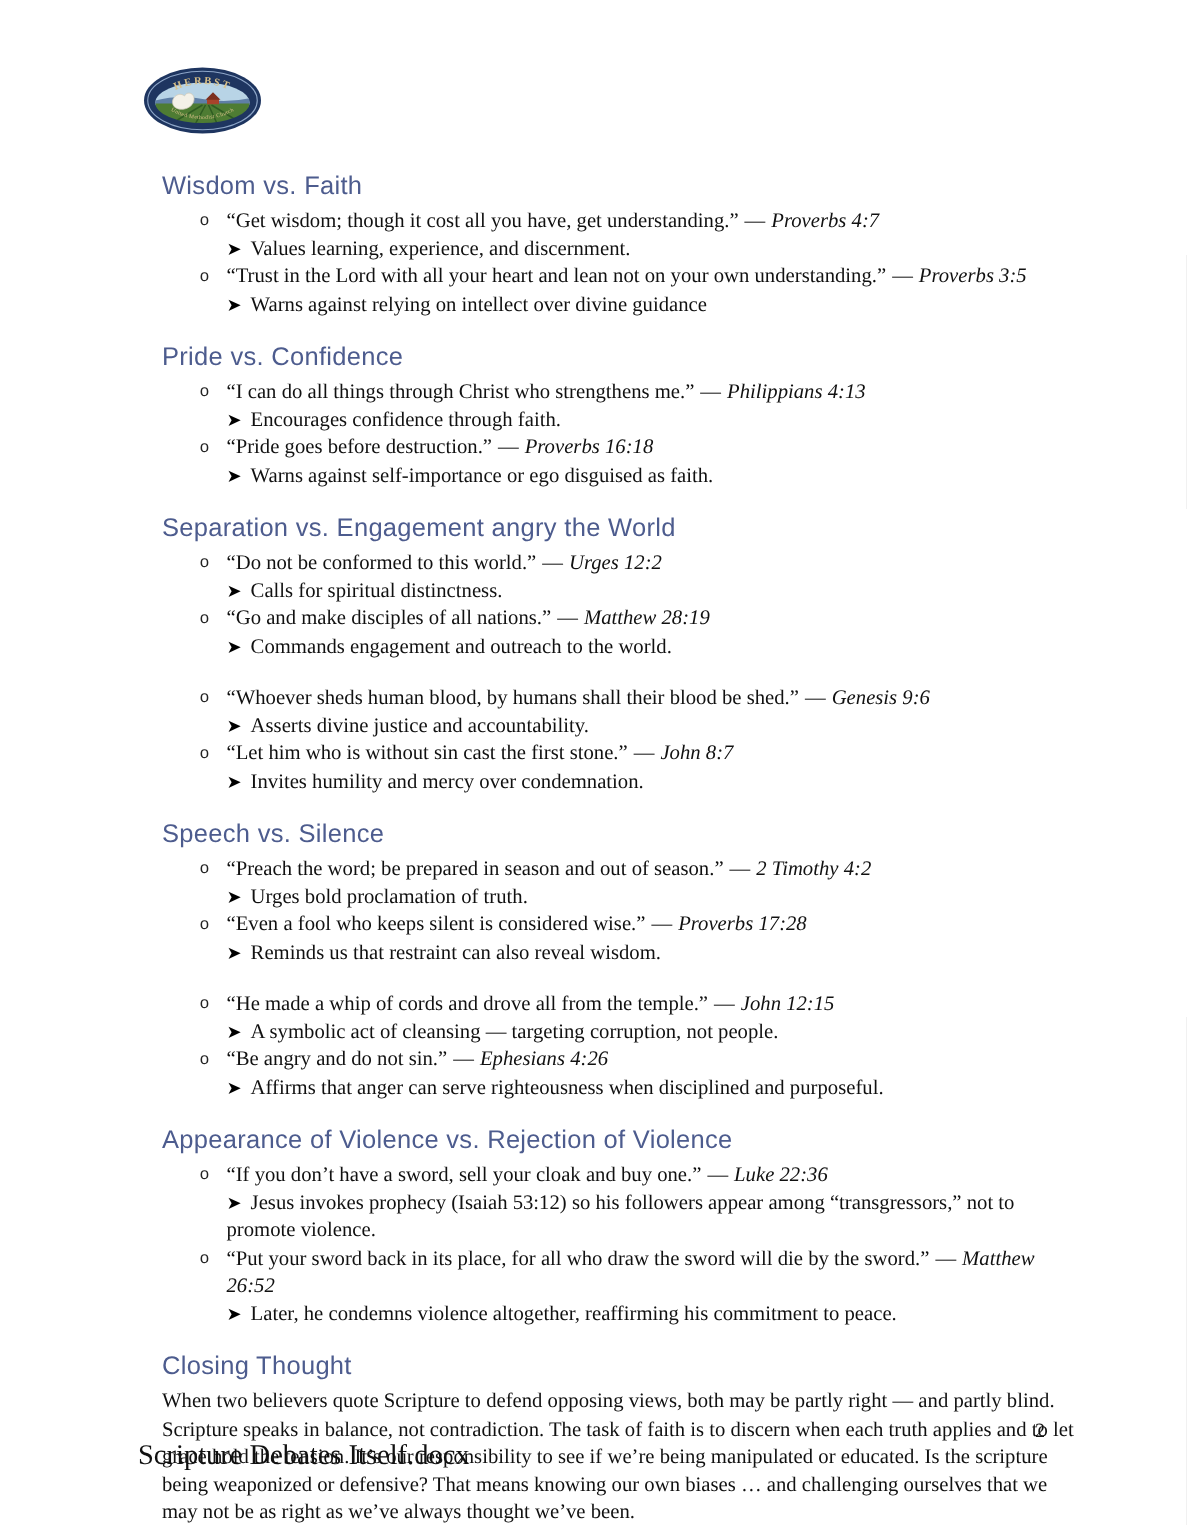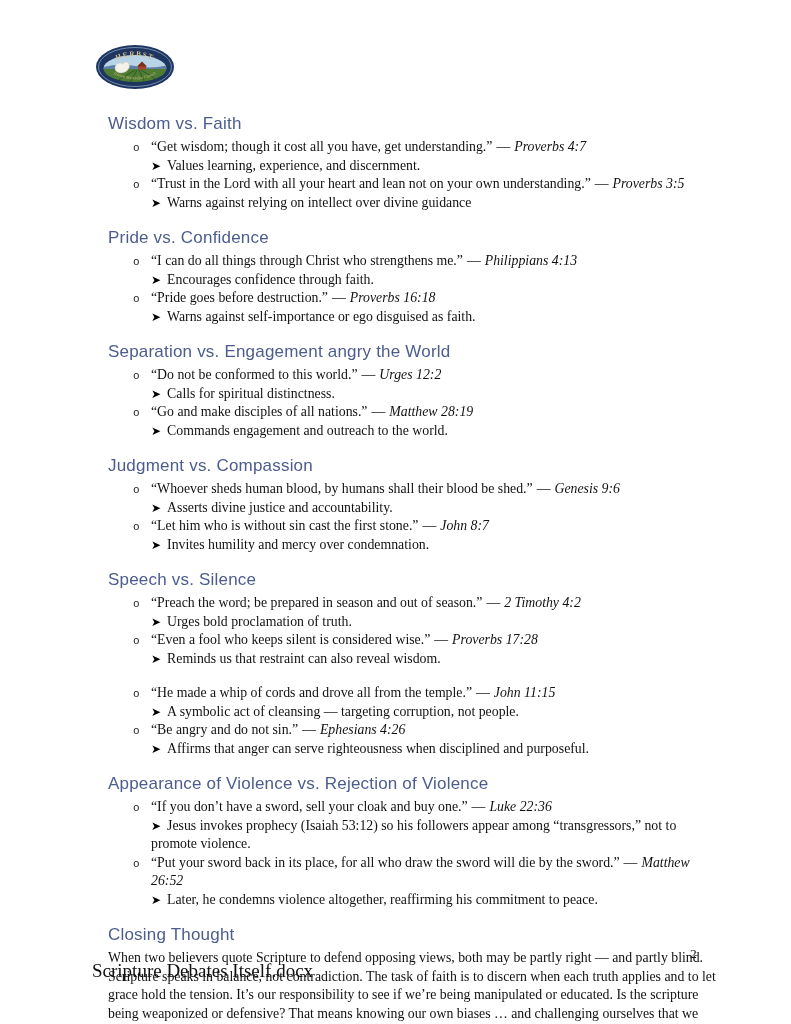--- a/index.html
+++ b/index.html
@@ -134,21 +134,20 @@
 
   <div class="item">
     <span class="marker">o</span>
     <div class="quote-line"><b class="q">“Go and make disciples of all nations.”</b><span class="dash">—</span><i class="ref">Matthew 28:19</i></div>
     <div class="note-line"><span class="arrow">➤</span><span class="note">Commands engagement and outreach to the world.</span></div>
   </div>
 </div>
   </section>
 
   <section class="topic">
-    <h2 class="sec-title">Judgment vs. Compassion</h2>
     <div class="items">
   <div class="item">
     <span class="marker">o</span>
     <div class="quote-line"><b class="q">“Whoever sheds human blood, by humans shall their blood be shed.”</b><span class="dash">—</span><i class="ref">Genesis 9:6</i></div>
     <div class="note-line"><span class="arrow">➤</span><span class="note">Asserts divine justice and accountability.</span></div>
   </div>
 
   <div class="item">
     <span class="marker">o</span>
     <div class="quote-line"><b class="q">“Let him who is without sin cast the first stone.”</b><span class="dash">—</span><i class="ref">John 8:7</i></div>
@@ -171,21 +170,21 @@
     <div class="quote-line"><b class="q">“Even a fool who keeps silent is considered wise.”</b><span class="dash">—</span><i class="ref">Proverbs 17:28</i></div>
     <div class="note-line"><span class="arrow">➤</span><span class="note">Reminds us that restraint can also reveal wisdom.</span></div>
   </div>
 </div>
   </section>
 
   <section class="topic">
     <div class="items">
   <div class="item">
     <span class="marker">o</span>
-    <div class="quote-line"><b class="q">“He made a whip of cords and drove all from the temple.”</b><span class="dash">—</span><i class="ref">John 11:15</i></div>
+    <div class="quote-line"><b class="q">“He made a whip of cords and drove all from the temple.”</b><span class="dash">—</span><i class="ref">John 12:15</i></div>
     <div class="note-line"><span class="arrow">➤</span><span class="note">A symbolic act of cleansing — targeting corruption, not people.</span></div>
   </div>
 
   <div class="item">
     <span class="marker">o</span>
     <div class="quote-line"><b class="q">“Be angry and do not sin.”</b><span class="dash">—</span><i class="ref">Ephesians 4:26</i></div>
     <div class="note-line"><span class="arrow">➤</span><span class="note">Affirms that anger can serve righteousness when disciplined and purposeful.</span></div>
   </div>
 </div>
   </section>

